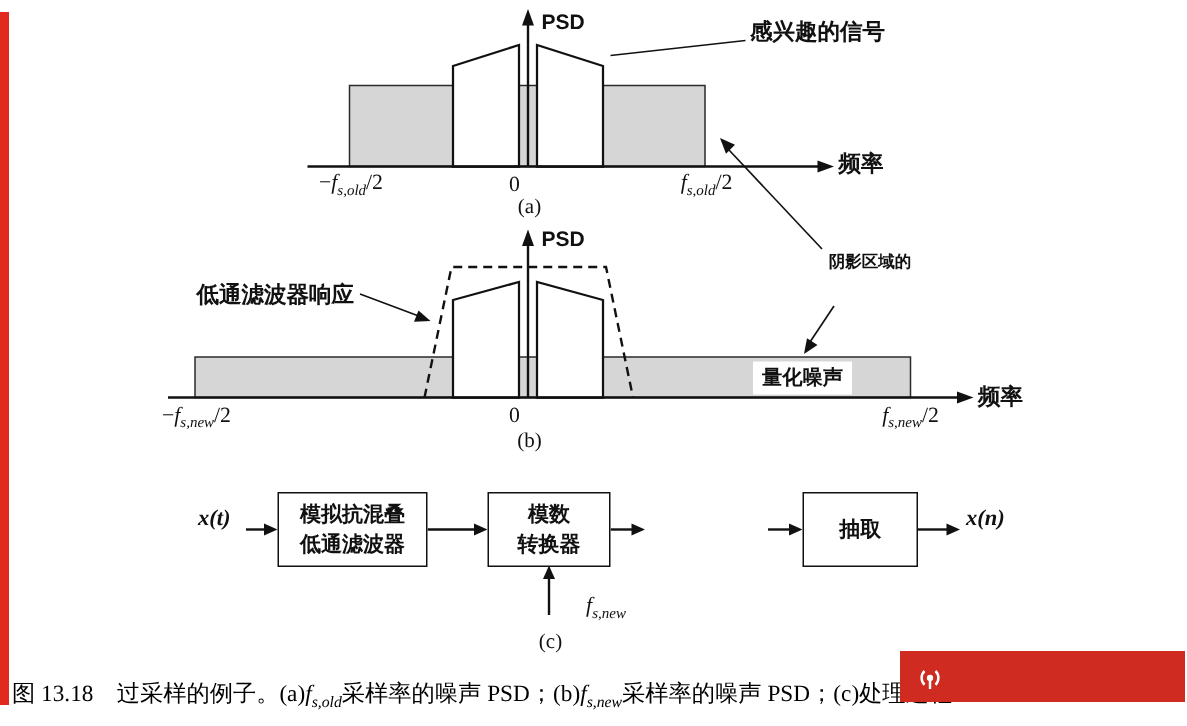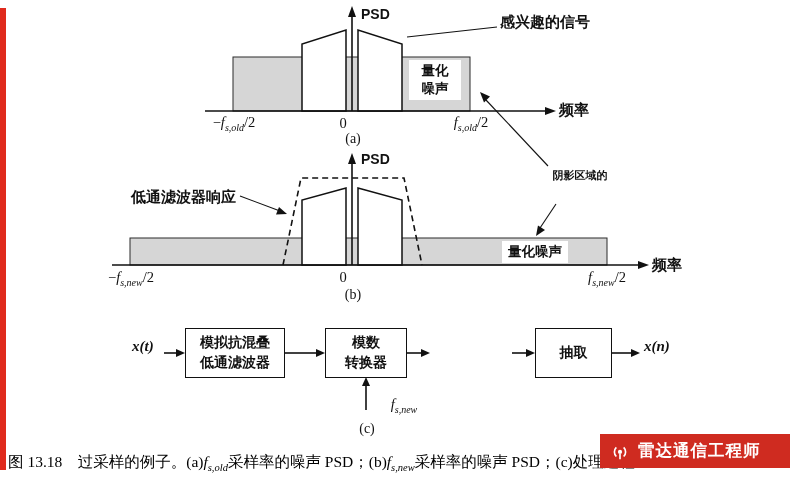--- a/index.html
+++ b/index.html
@@ -85,24 +85,20 @@
       <line class="ax" x1="612" y1="353" x2="632" y2="353"></line>
         <polygon class="ah" points="640,353 631,349 631,357"></polygon>
       <line class="ax" x1="366" y1="410" x2="366" y2="385"></line>
       <polygon class="ah" points="366,377 362,386 370,386"></polygon>
     </g>
   </svg>
 
   <div class="lbl latin" style="left:361px;top:6px">PSD</div>
   <div class="lbl" style="left:559px;top:101px">频率</div>
   <div class="lbl" style="left:500px;top:13px">感兴趣的信号</div>
-  <div class="noisebox" style="left:409px;top:60px;width:52px;height:40px">
-    <span>量化</span>
-    <span>噪声</span>
-  </div>
   <div class="tick" style="left:198px;top:114px;width:72px">
     <span>−</span><i>f</i><sub>s,old</sub><span>/2</span>
   </div>
   <div class="tick" style="left:336px;top:115px;width:14px">0</div>
   <div class="tick" style="left:436px;top:114px;width:70px">
     <span></span><i>f</i><sub>s,old</sub><span>/2</span>
   </div>
   <div class="tag" style="left:338px;top:131px">(a)</div>
 
   <div class="note" style="left:530px;top:169px;width:100px">
@@ -146,17 +142,16 @@
     <span>图 13.18　过采样的例子。(a)</span><i>f</i><sub>s,old</sub><span>采样率的噪声 PSD；(b)</span><i>f</i><sub>s,new</sub><span>采样率的噪声 PSD；(c)处理过程</span>
   </div>
 
   <div id="watermark">
     <svg width="22" height="22" viewBox="0 0 24 24">
       <circle cx="12" cy="13" r="2.3" fill="#ffffff"></circle>
       <path d="M8,18 A7,7 0 0 1 8,8" stroke="#ffffff" stroke-width="1.8" fill="none"></path>
       <path d="M16,8 A7,7 0 0 1 16,18" stroke="#ffffff" stroke-width="1.8" fill="none"></path>
       <line x1="12" y1="15.3" x2="12" y2="21" stroke="#ffffff" stroke-width="1.8"></line>
     </svg>
-    <span>雷达通信工程师</span>
   </div>
 
   <div id="leftbar"></div>
 </div>
 
 </body></html>

